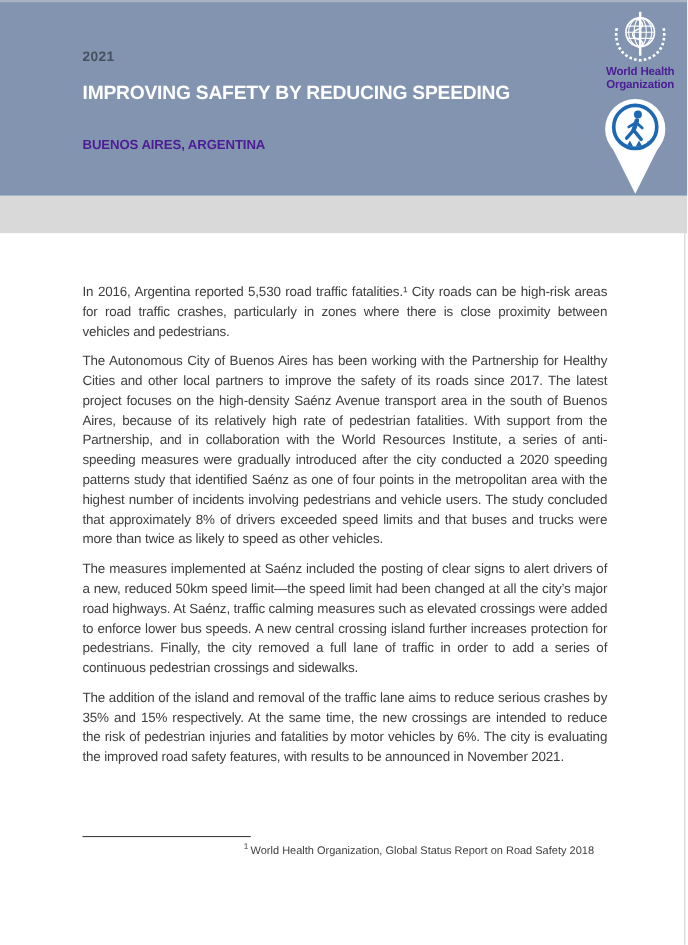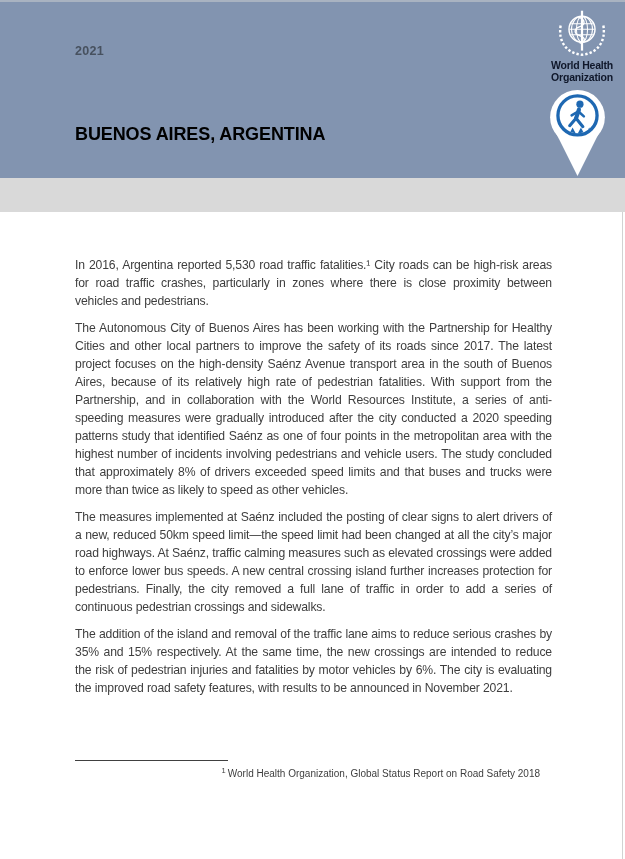--- a/index.html
+++ b/index.html
@@ -17,25 +17,25 @@
     position:absolute; left:75px; top:44px;
     font-size:12.5px; font-weight:bold; color:#47515F; letter-spacing:.3px;
   }
   .title {
     position:absolute; left:75px; top:74px; margin:0;
     font-size:17.5px; font-weight:bold; color:#ffffff; letter-spacing:-.2px;
     white-space:nowrap;
   }
   .subtitle {
     position:absolute; left:75px; top:124px; margin:0;
-    font-size:18px; font-weight:bold; color:#000000; letter-spacing:-.1px;
+    font-size:12px; font-weight:bold; color:#4c1d95; letter-spacing:-.1px;
     white-space:nowrap;
   }
   
-  .who-logo { position:absolute; top:7px; left:543px; width:78px; text-align:center; color:#0f172a; }
+  .who-logo { position:absolute; top:7px; left:543px; width:78px; text-align:center; color:#4c1d95; }
   .who-logo svg { display:block; margin:0 auto; }
   .who-text { font-size:10.5px; font-weight:600; line-height:1.1; margin-top:1px; letter-spacing:-.2px; }
   .who-text span { display:block; }
   
   .pin { position:absolute; left:548px; top:88px; width:59px; height:90px; }
   
   .band { position:absolute; top:178px; left:0; width:625px; height:34px; background:#D9D9D9; }
   
   .body-text {
     position:absolute; top:256px; left:75px; width:477px;
@@ -54,20 +54,21 @@
   .edge-line { position:absolute; left:622px; top:212px; bottom:0; width:1px; background:#D2D2D2; }
 </style>
 </head>
 <body>
 
 <div class="page">
 
   <div class="header">
     <div class="topstrip"></div>
     <div class="year">2021</div>
+    <h1 class="title">IMPROVING SAFETY BY REDUCING SPEEDING</h1>
     <h2 class="subtitle">BUENOS AIRES, ARGENTINA</h2>
 
     <div class="who-logo">
       <svg width="56" height="52" viewBox="0 0 60 56" fill="none">
         <defs>
           <clipPath id="globeClip">
               <circle cx="30" cy="24" r="13.4"></circle>
             </clipPath>
         </defs>
 

